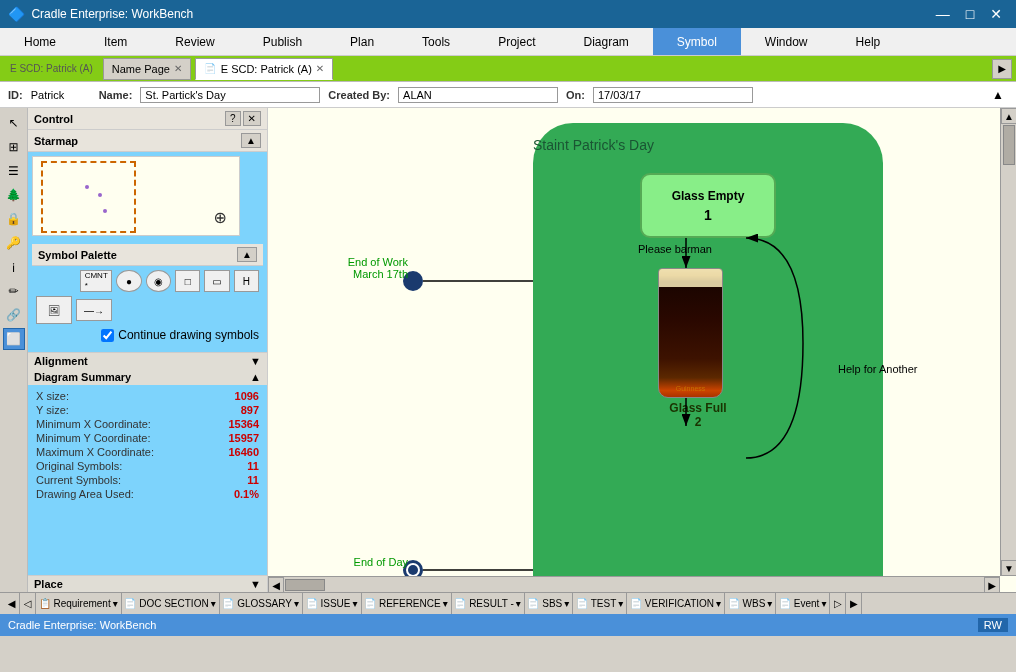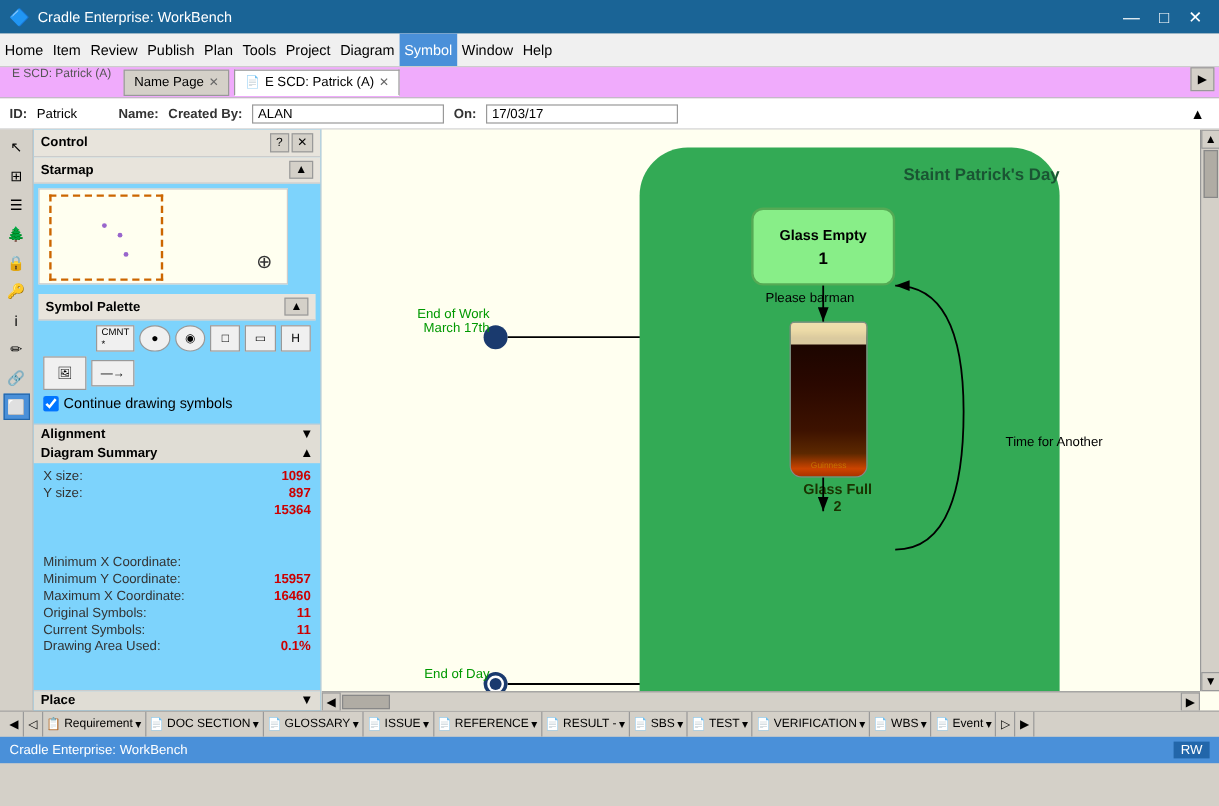--- a/index.html
+++ b/index.html
@@ -6,25 +6,25 @@
     body { font-family: 'Segoe UI', Tahoma, Geneva, Verdana, sans-serif; font-size: 12px; background: #d4d0c8; width: 1016px; height: 672px; overflow: hidden; }
     
     
     #title-bar { background: #1a6496; color: white; height: 28px; display: flex; align-items: center; padding: 0 8px; justify-content: space-between; }
     #title-bar-left { display: flex; align-items: center; gap: 6px; font-size: 12px; }
     #title-bar-right { display: flex; gap: 4px; }
     .title-btn { background: none; border: none; color: white; font-size: 14px; cursor: pointer; padding: 2px 6px; }
     
     
     #menu-bar { background: #f0f0f0; height: 28px; display: flex; align-items: center; border-bottom: 1px solid #ccc; }
-    .menu-item { padding: 4px 4px; cursor: pointer; font-size: 12px; height: 100%; display: flex; align-items: center; }
+    .menu-item { padding: 4px 24px; cursor: pointer; font-size: 12px; height: 100%; display: flex; align-items: center; }
     .menu-item.active { background: #4a90d9; color: white; }
     
     
-    #tab-bar { background: #f0abfc; height: 26px; display: flex; padding: 0 4px; border-bottom: 1px solid #bbb; }
+    #tab-bar { background: #84cc16; height: 26px; display: flex; align-items: center; padding: 0 4px; border-bottom: 1px solid #bbb; }
     .tab { background: #d4d0c8; border: 1px solid #999; padding: 2px 8px; margin-right: 2px; cursor: pointer; display: flex; align-items: center; gap: 4px; font-size: 11px; height: 22px; }
     .tab.active { background: white; border-bottom: 1px solid white; }
     .tab-close { font-size: 10px; cursor: pointer; color: #666; }
     
     
     #id-bar { background: white; height: 26px; display: flex; align-items: center; padding: 2px 8px; border-bottom: 1px solid #ccc; gap: 8px; font-size: 11px; }
     .id-label { color: #333; font-weight: bold; }
     .id-value { color: #000; min-width: 60px; }
     .id-input { border: 1px solid #999; padding: 1px 4px; font-size: 11px; min-width: 160px; }
     
@@ -63,21 +63,21 @@
     
     
     .scrollbar-v { position: absolute; right: 0; top: 0; width: 16px; height: 100%; background: #d4d0c8; border-left: 1px solid #999; }
     .scrollbar-h { position: absolute; bottom: 0; left: 0; right: 16px; height: 16px; background: #d4d0c8; border-top: 1px solid #999; }
     
     
     #diagram-content { position: absolute; left: 0; top: 0; right: 16px; bottom: 16px; overflow: hidden; }
     
     
     .st-patrick-container { position: absolute; left: 240px; top: 10px; width: 360px; height: 570px; background: #33aa55; border-radius: 40px; }
-    .st-patrick-title { text-align: right; color: #1a5533; font-size: 14px; font-weight: bold; padding: 14px 0 8px 0; }
+    .st-patrick-title { text-align: left; color: #1a5533; font-size: 14px; font-weight: normal; padding: 14px 0 8px 0; }
     
     
     .state-box { position: absolute; background: #88ee88; border: 2px solid #55aa55; border-radius: 10px; display: flex; flex-direction: column; align-items: center; justify-content: center; padding: 6px; text-align: center; font-size: 12px; font-weight: bold; }
     
     
     .arrow-label { position: absolute; font-size: 11px; color: #000; }
     
     
     .start-circle { position: absolute; width: 20px; height: 20px; background: #1a3a6e; border-radius: 50%; }
     
@@ -140,20 +140,21 @@
       <span class="tab-close">✕</span>
     </div>
   </div>
   <button style="width:20px;height:20px;font-size:10px;border:1px solid #999;background:#d4d0c8;cursor:pointer;">▶</button>
 </div>
 
 <div id="id-bar">
   <span class="id-label">ID:</span>
   <span class="id-value">Patrick</span>
   <span class="id-label">Name:</span>
+  <input class="id-input" type="text" value="St. Partick's Day" style="width: 180px;">
   <span class="id-label">Created By:</span>
   <input class="id-input" type="text" value="ALAN" style="width: 70px;">
   <span class="id-label">On:</span>
   <input class="id-input" type="text" value="17/03/17" style="width: 80px;">
   <div style="margin-left:auto;width:16px;font-size:12px;cursor:pointer;">▲</div>
 </div>
 
 <div id="main-layout" style="display:flex; height: 484px;">
 
   <div id="left-icons">
@@ -206,21 +207,21 @@
           <div class="sym-btn" style="border-radius:50%;">●</div>
           <div class="sym-btn" style="border-radius:50%;">◉</div>
           <div class="sym-btn">□</div>
           <div class="sym-btn">▭</div>
           <div class="sym-btn">H</div>
         </div>
         <div class="symbol-row">
           <div class="sym-btn" style="width:36px;height:28px;">🖼</div>
           <div class="sym-btn" style="width:36px;">—→</div>
         </div>
-        <div style="display:flex;align-items:center;gap:4px;margin:2px 0;">
+        <div style="display:flex;align-items:center;gap:4px;margin:2px 0;justify-content:flex-end;">
           <input type="checkbox" checked="" style="">
           <label>Continue drawing symbols</label>
         </div>
       </div>
     </div>
 
     <div id="alignment">
       <div class="section-header">
         <span>Alignment</span>
         <span>▼</span>
@@ -235,21 +236,21 @@
       <div id="diag-summary">
       <div class="diag-row">
             <span style="color:#333;">X size:</span>
             <span class="diag-value">1096</span>
           </div>
           <div class="diag-row">
             <span style="color:#333;">Y size:</span>
             <span class="diag-value">897</span>
           </div>
           <div class="diag-row">
-            <span style="color:#333;margin-top:44px;">Minimum X Coordinate:</span>
+            <span style="color:#333;">Minimum X Coordinate:</span>
             <span class="diag-value">15364</span>
           </div>
           <div class="diag-row">
             <span style="color:#333;">Minimum Y Coordinate:</span>
             <span class="diag-value">15957</span>
           </div>
           <div class="diag-row">
             <span style="color:#333;">Maximum X Coordinate:</span>
             <span class="diag-value">16460</span>
           </div>
@@ -298,21 +299,21 @@
         </defs>
       </svg>
 
       <div class="start-circle" style="left:135px; top:163px;"></div>
 
       <div class="arrow-label" style="left:60px; top:148px; text-align:right; width:80px; color:#009900; font-size:11px;">End of Work<br>March 17th</div>
 
       <div class="st-patrick-container" style="left:265px; top:15px; width:350px; height:545px;">
         <div class="st-patrick-title">Staint Patrick's Day</div>
 
-        <div class="state-box" style="left:93px; top:50px; width:120px; height:65px;">
+        <div class="state-box" style="left:107px; top:50px; width:136px; height:65px;">
           <span>Glass Empty</span>
           <span style="font-size:14px; margin-top:4px;">1</span>
         </div>
 
         <div class="arrow-label" style="left:105px; top:120px; font-size:11px;">Please barman</div>
 
         <div style="position:absolute; left:125px; top:145px; width:65px; height:130px;">
           <div style="width:65px; height:130px; background: linear-gradient(to bottom, #e8d5a0 0%, #c8a050 5%, #1a0500 10%, #2a0800 40%, #3d1200 70%, #5c2800 85%, #cc4400 95%, #aa3300 100%); border-radius: 4px 4px 10px 10px; border: 1px solid #888; overflow:hidden; position:relative;">
             <div style="position:absolute; top:0; left:0; right:0; height:18px; background: #f0e0b0; border-radius: 4px 4px 0 0; opacity:0.9;"></div>
             <div style="position:absolute; bottom:5px; left:50%; transform:translateX(-50%); color:#cc8800; font-size:7px; text-align:center; white-space:nowrap; opacity:0.7;">Guinness</div>
@@ -332,21 +333,21 @@
 
           <path d="M 213 335 Q 270 335 270 220 Q 270 115 213 115" stroke="black" stroke-width="1.5" fill="none" marker-end="url(#arr2)"></path>
           <defs>
             <marker id="arr2" markerWidth="8" markerHeight="6" refX="8" refY="3" orient="auto">
               <polygon points="0 0, 8 3, 0 6" fill="black"></polygon>
             </marker>
           </defs>
         </svg>
       </div>
 
-      <div class="arrow-label" style="left:570px; top:255px; font-size:11px;">Time for Another</div>
+      <div class="arrow-label" style="left:570px; top:255px; font-size:11px;">Help for Another</div>
 
       <div class="start-circle" style="left:135px; top:452px;">
 
         <div style="position:absolute; top:3px; left:3px; right:3px; bottom:3px; background: white; border-radius:50%;"></div>
         <div style="position:absolute; top:5px; left:5px; right:5px; bottom:5px; background: #1a3a6e; border-radius:50%;"></div>
       </div>
 
       <div class="arrow-label" style="left:60px; top:448px; text-align:right; width:80px; color:#009900; font-size:11px;">End of Day</div>
 
     </div>

